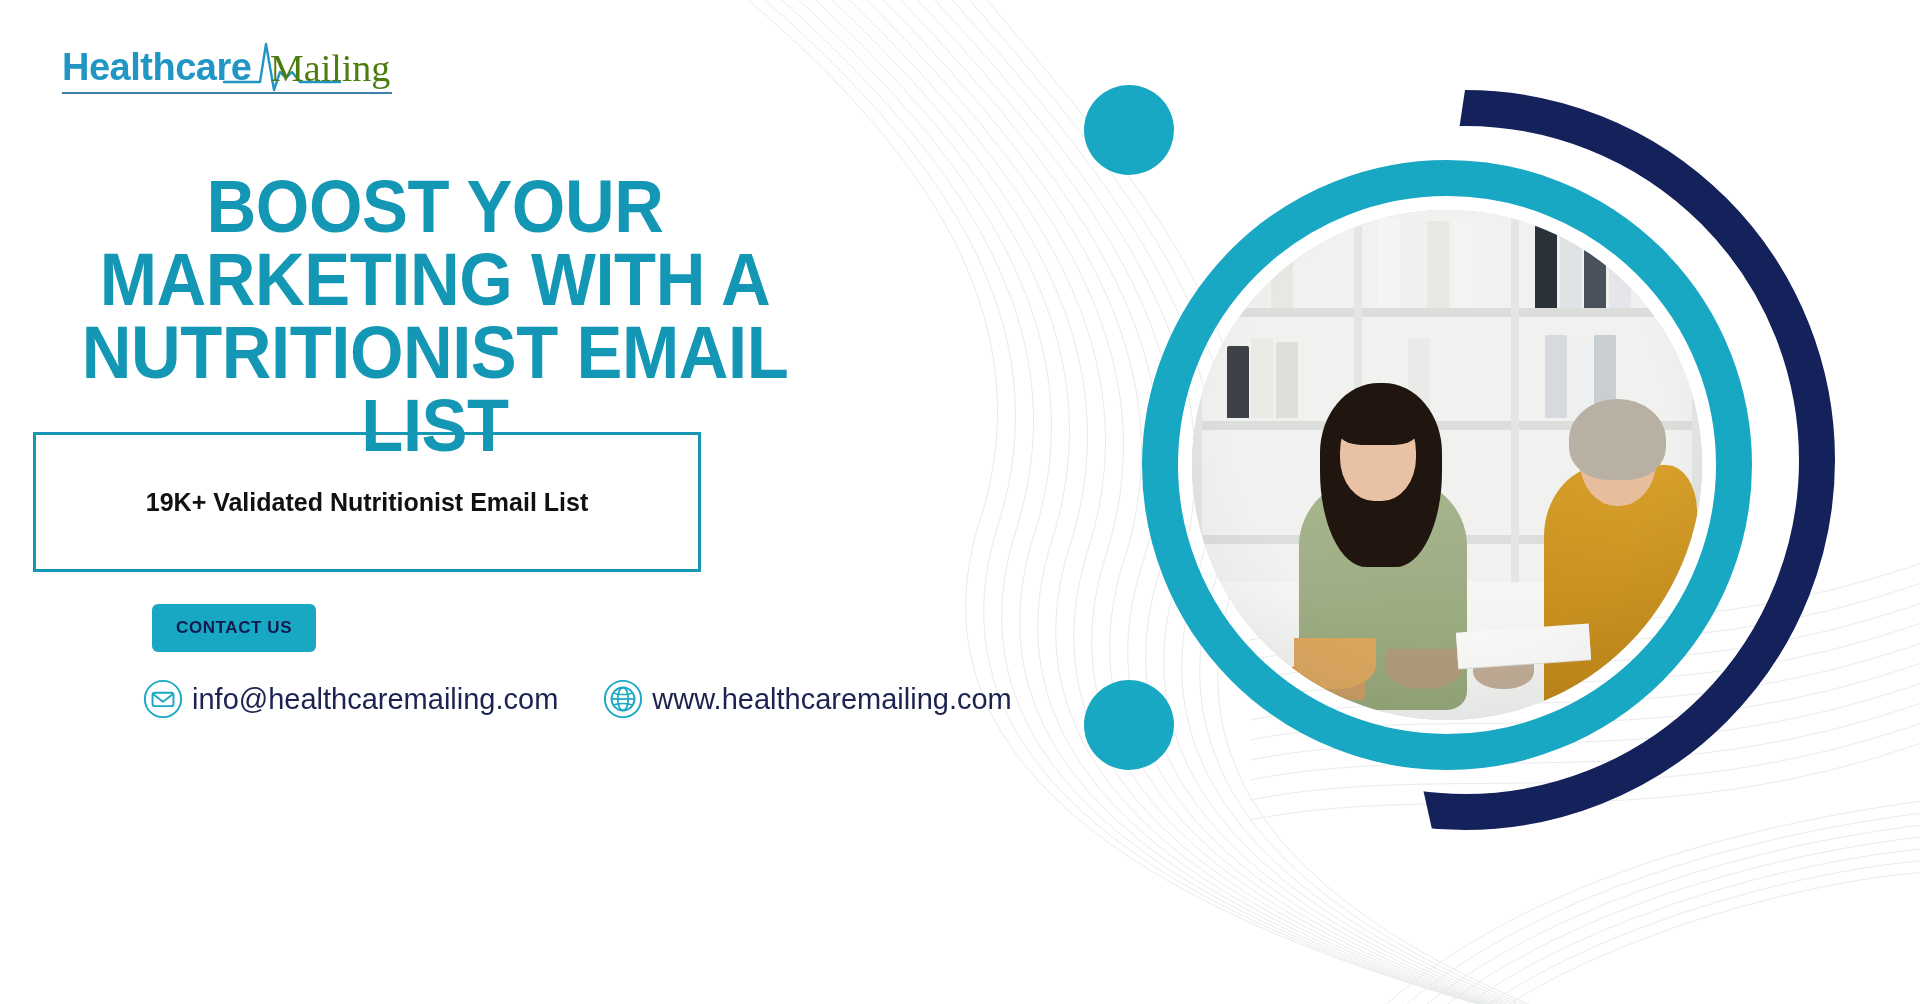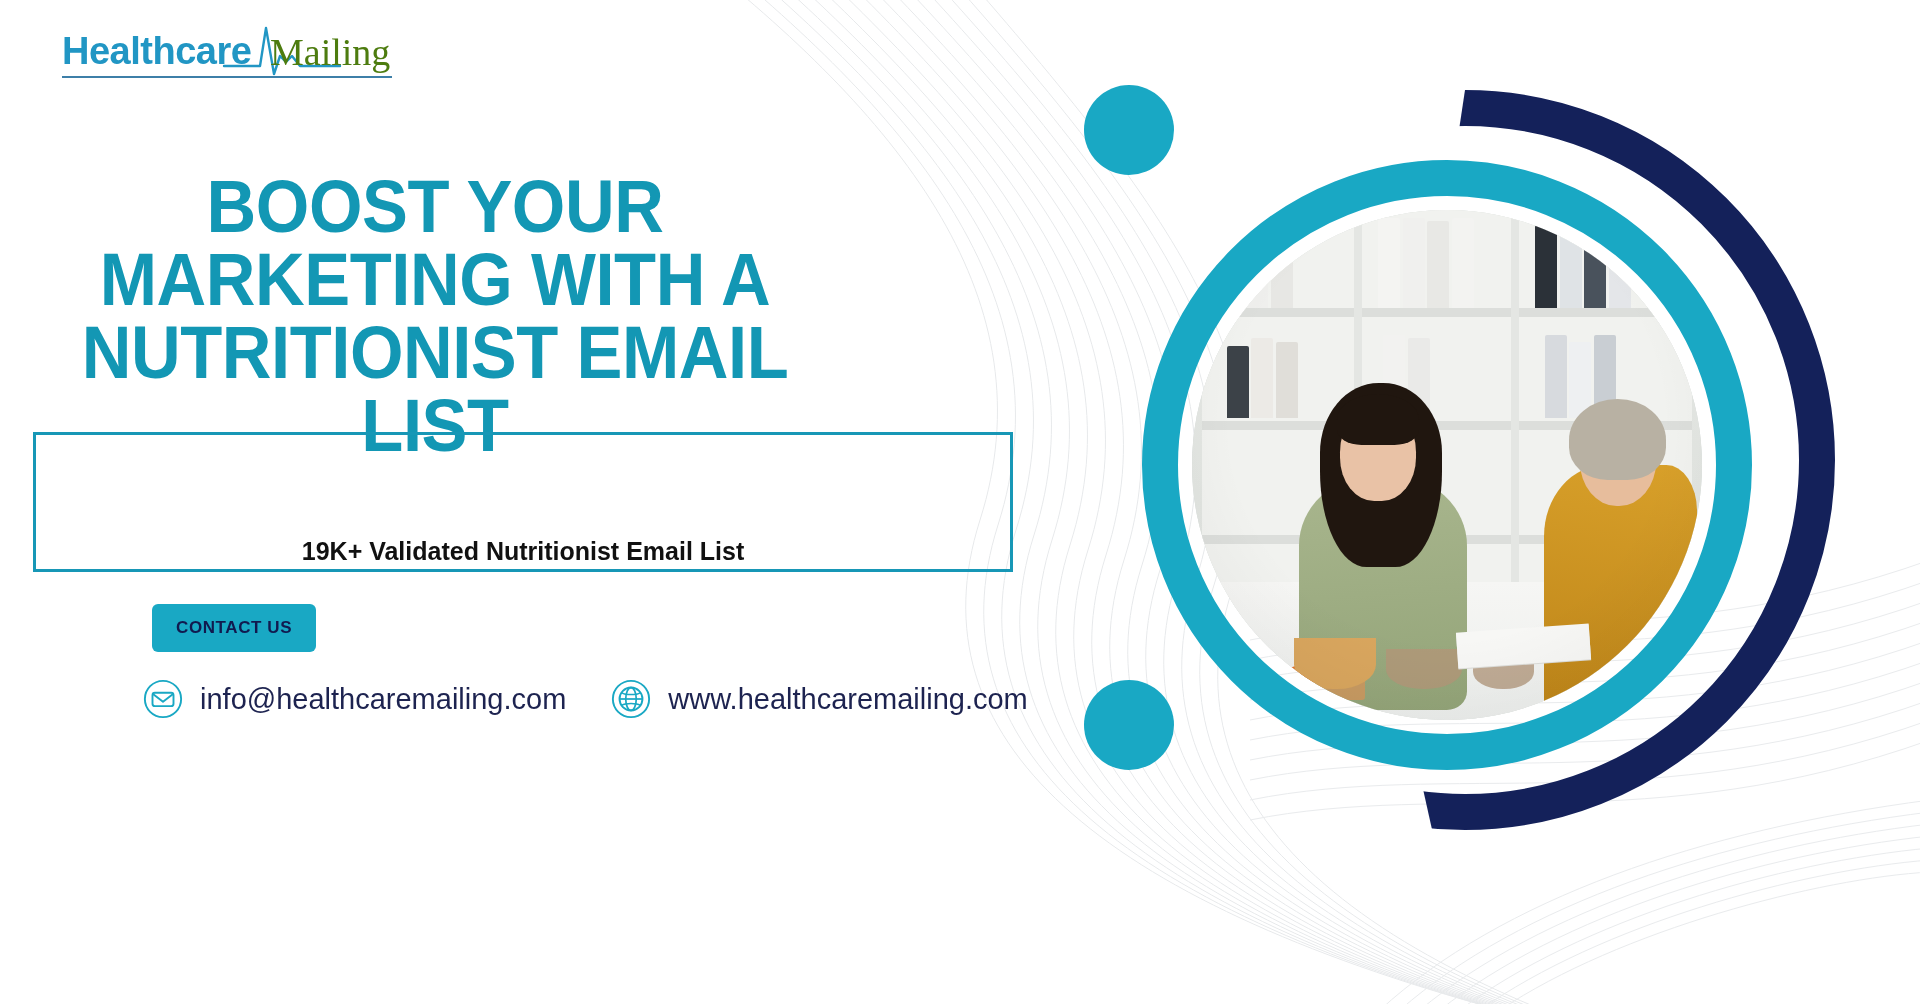--- a/index.html
+++ b/index.html
@@ -247,21 +247,21 @@
     left: 0;
     top: 0;
     width: 900px;
     height: 1004px;
     z-index: 3;
   }
 
   .logo {
     position: absolute;
     left: 62px;
-    top: 24px;
+    top: 40px;
     width: 340px;
     height: 58px;
   }
   .logo-word-1 {
     position: absolute;
     left: 0;
     top: 6px;
     font-size: 38px;
     font-weight: 700;
     color: #2196c4;
@@ -306,26 +306,25 @@
     letter-spacing: -0.5px;
     font-family: "Liberation Sans", sans-serif;
     transform: scaleX(0.93);
     transform-origin: center top;
   }
 
   .feature-boxes {
     position: absolute;
     left: 33px;
     top: 432px;
-    width: 980px;
+    width: 668px;
     height: 140px;
     border: 3px solid #1797b6;
     box-sizing: border-box;
     display: flex;
-    align-items: flex-end;
   }
   .feature-box {
     flex: 1;
     display: flex;
     align-items: center;
     justify-content: center;
     text-align: center;
     padding: 0 22px;
     box-sizing: border-box;
     font-size: 25px;
@@ -358,21 +357,21 @@
     position: absolute;
     left: 142px;
     top: 678px;
     display: flex;
     align-items: center;
     gap: 44px;
   }
   .contact-item {
     display: flex;
     align-items: center;
-    gap: 16px;
+    gap: 8px;
   }
   .contact-icon {
     width: 42px;
     height: 42px;
     flex: 0 0 42px;
   }
   .contact-text {
     font-size: 29px;
     color: #1d2350;
     font-family: "Liberation Sans", sans-serif;

